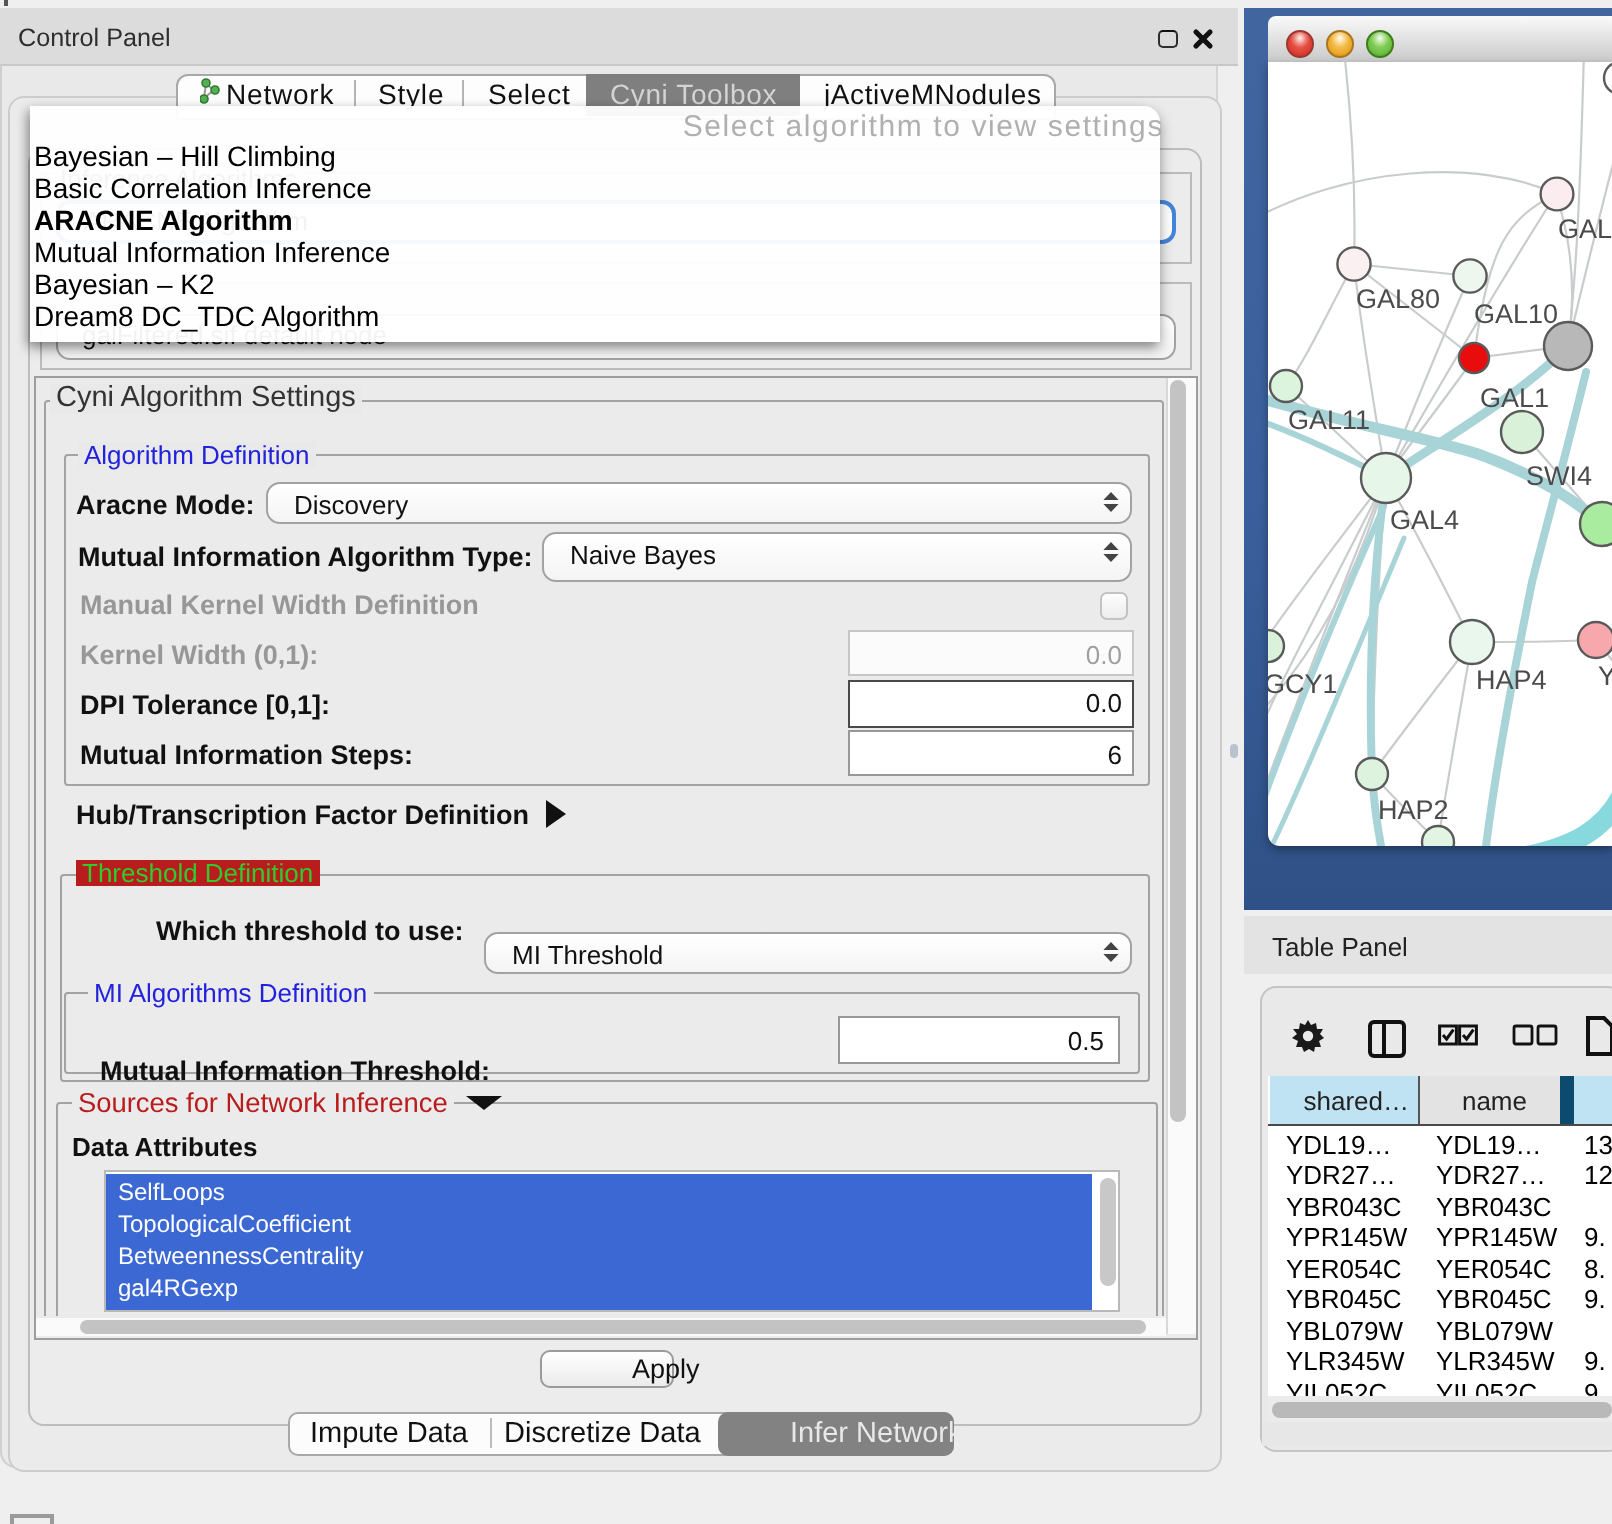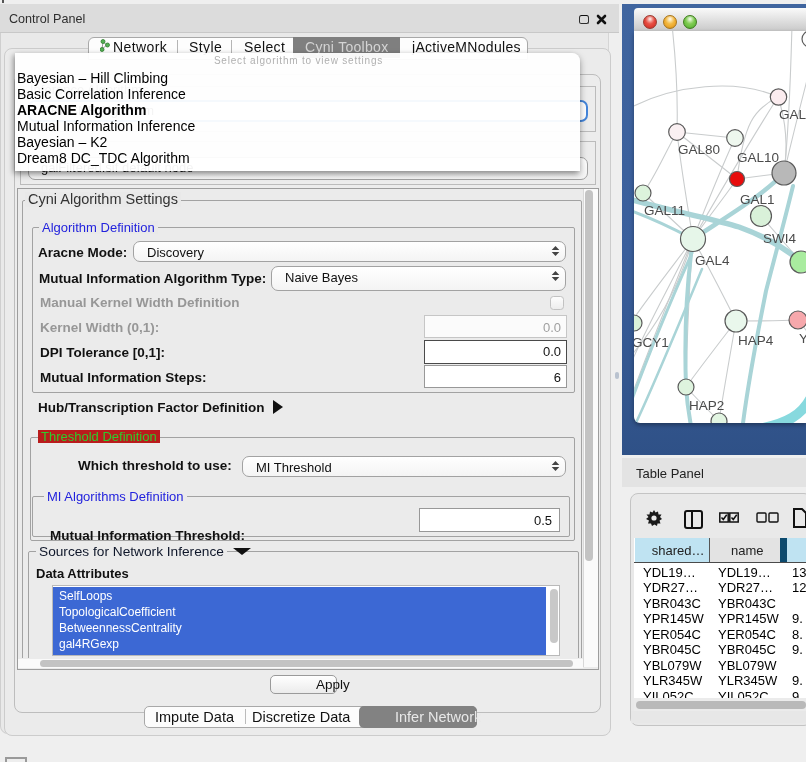--- a/index.html
+++ b/index.html
@@ -93,36 +93,36 @@
 <div class="lbl abs" style="left:40px;top:370px;">Mutual Information Steps:</div>
 <div class="field" style="left:424px;top:365px;width:143px;height:23px;border:1px solid #989898;line-height:23px;padding-right:5px;">6</div>
 
 <div class="lbl abs" style="left:38px;top:400px;">Hub/Transcription Factor Definition</div>
 <div class="abs" style="left:273px;top:400px;width:0;height:0;border-top:7px solid transparent;border-bottom:7px solid transparent;border-left:10px solid #111;"></div>
 
 <div class="abs" style="left:30px;top:437px;width:543px;height:102px;border:1px solid #a2a2a2;border-radius:2px;"></div>
 <div class="gtitle" style="left:38px;top:430px;color:#2ecc2e;background:#b91c1c;">Threshold Definition</div>
 
 <div class="lbl abs" style="left:78px;top:458px;">Which threshold to use:</div>
-<div class="combo" style="left:242px;top:456px;width:324px;height:21px;">
+<div class="combo" style="left:242px;top:466px;width:324px;height:21px;">
   <span class="ctext">MI Threshold</span>
   <svg class="spin" width="9" height="10" viewBox="0 0 9 10">
         <path d="M4.5 0 L8.3 4 L0.7 4 Z M4.5 10 L8.3 6 L0.7 6 Z" fill="#444"></path>
       </svg>
 </div>
 
 <div class="abs" style="left:32px;top:496px;width:536px;height:39px;border:1px solid #a2a2a2;border-radius:2px;"></div>
 <div class="gtitle" style="left:44px;top:490px;color:#2222dd;background:#ebebeb;">MI Algorithms Definition</div>
 <div class="lbl abs" style="left:50px;top:528px;">Mutual Information Threshold:</div>
 <div class="field" style="left:419px;top:508px;width:141px;height:24px;border:1px solid #989898;line-height:24px;padding-right:7px;">0.5</div>
 
 <div class="abs" style="left:28px;top:548px;width:551px;height:110px;overflow:hidden;">
   <div class="abs" style="left:0;top:3px;width:549px;height:130px;border:1px solid #a2a2a2;border-radius:2px;"></div>
 </div>
-<div class="gtitle" style="left:36px;top:545px;color:#0f172a;background:#ebebeb;font-size:13.7px;line-height:13.7px;">Sources for Network Inference</div>
+<div class="gtitle" style="left:36px;top:545px;color:#b91c1c;background:#ebebeb;font-size:13.7px;line-height:13.7px;">Sources for Network Inference</div>
 <div class="abs" style="left:233px;top:548px;width:0;height:0;border-left:9px solid transparent;border-right:9px solid transparent;border-top:7px solid #111;"></div>
 <div class="lbl abs" style="left:36px;top:566px;font-size:13px;">Data Attributes</div>
 
 <div class="abs" style="left:52px;top:585px;width:508px;height:71px;background:#fff;border:1px solid #b9b9b9;box-sizing:border-box;"></div>
 <div class="abs" style="left:53px;top:586.5px;width:493px;height:68px;background:#3c68d4;"></div>
 <div class="abs" style="left:59px;top:588px;font-size:12px;color:#fff;line-height:16px;">SelfLoops<br>TopologicalCoefficient<br>BetweennessCentrality<br>gal4RGexp</div>
 <div class="abs" style="left:550px;top:589px;width:8px;height:54px;background:#c8c8c8;border-radius:4px;"></div>
 
 <div class="abs" style="left:270px;top:675px;width:67px;height:19px;background:linear-gradient(#ffffff,#ebebeb);border:1px solid #9a9a9a;border-radius:5px;box-sizing:border-box;text-align:center;font-size:13.5px;color:#111;line-height:17px;padding-left:45px;">Apply</div>
 
@@ -133,21 +133,21 @@
 <div class="abs" style="left:359px;top:706px;width:118px;height:22px;background:#828282;border-radius:5px;"></div>
 <div class="abs" style="left:373px;top:709px;font-size:14.5px;color:#e8e8e8;margin-left:22px;">Infer Network</div>
 
 <div class="abs" style="left:5px;top:757px;width:18px;height:10px;border:2px solid #9a9a9a;background:#eee;"></div>
 
 <div class="abs" style="left:2px;top:0;width:2px;height:3px;background:#555;"></div>
 <div class="abs" style="left:615px;top:372px;width:4px;height:7px;background:#b9c2cf;border-radius:2px;"></div>
 
 <div class="abs" style="left:15px;top:53px;width:565px;height:118px;background:rgba(255,255,255,0.95);border-radius:0 8px 0 0;box-shadow:0 3px 7px rgba(0,0,0,0.35),-2px 2px 5px rgba(0,0,0,0.18);"></div>
 
-<div class="abs" style="left:15px;top:55px;width:567px;text-align:center;font-size:10px;letter-spacing:0.8px;color:#b0b0b0;">Select algorithm to view settings</div>
+<div class="abs" style="left:15px;top:55px;width:567px;text-align:right;font-size:15px;letter-spacing:0.8px;color:#b0b0b0;">Select algorithm to view settings</div>
 <div class="abs" style="left:17px;top:69.5px;font-size:14px;color:#000;line-height:16.1px;">
 Bayesian – Hill Climbing<br>
 Basic Correlation Inference<br>
 <b>ARACNE Algorithm</b><br>
 Mutual Information Inference<br>
 Bayesian – K2<br>
 Dream8 DC_TDC Algorithm
 </div>
 
 <div class="abs" style="left:622px;top:4px;width:184px;height:451px;background:linear-gradient(180deg,#40659f 0%,#3a5f9c 55%,#2f5187 100%);"></div>

